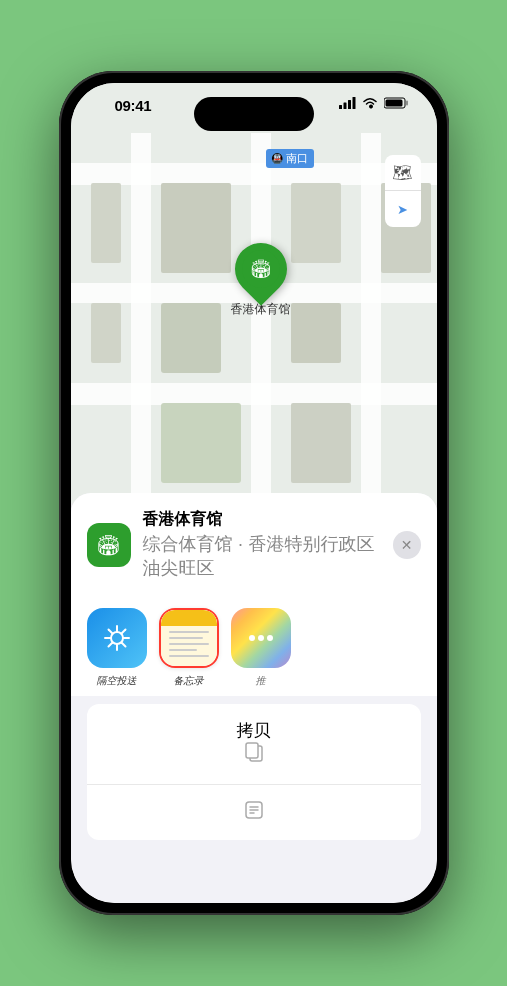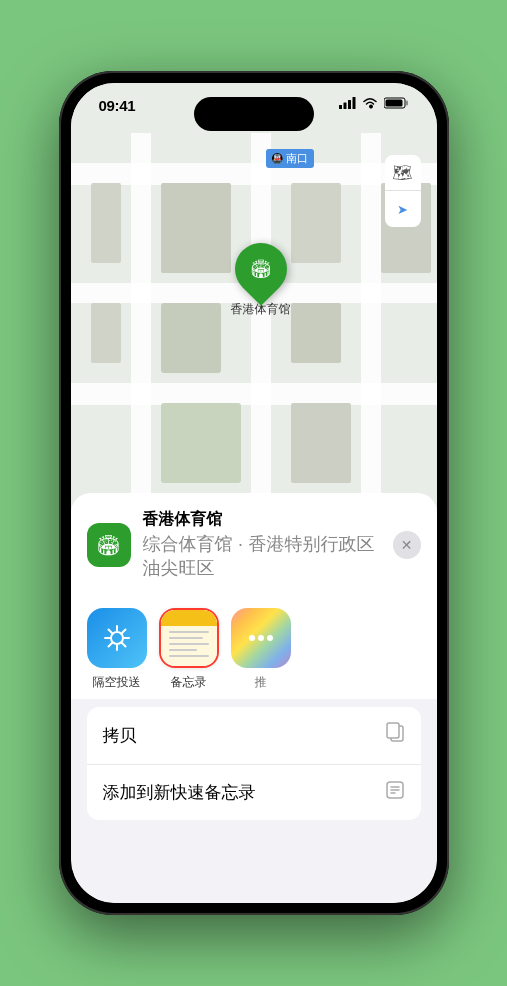--- a/index.html
+++ b/index.html
@@ -26,21 +26,21 @@
       height: 100%;
       border-radius: 44px;
       overflow: hidden;
       background: #e8e8e8;
       position: relative;
     }
     
     .status-bar {
       position: absolute;
       top: 0;
-      left: 0;
+      left: 16px;
       right: 0;
       height: 50px;
       display: flex;
       align-items: flex-start;
       padding-top: 14px;
       padding-left: 28px;
       padding-right: 28px;
       justify-content: space-between;
       z-index: 100;
     }
@@ -250,38 +250,40 @@
     .share-icon.mail { background: #3b78e7; }
     .share-icon.notes {
       background: #fff;
       border: 0.5px solid #e0e0e0;
       box-shadow: 0 1px 4px rgba(0,0,0,0.1);
       position: relative;
       overflow: hidden;
       border: 2.5px solid #ff3b30;
     }
     .share-label {
-      font-size: 12px;
+      font-size: 10px;
       color: #333;
       text-align: center;
+      font-style: italic;
     }
     
     .action-list {
       background: #fff;
       border-radius: 12px;
       margin: 0 16px;
       overflow: hidden;
     }
     .action-item {
       display: flex;
       align-items: center;
       justify-content: space-between;
       padding: 15px 16px;
       cursor: pointer;
       border-bottom: 0.5px solid #e8e8e8;
+      flex-direction: column;
     }
     .action-item:last-child {
       border-bottom: none;
     }
     .action-label {
       font-size: 17px;
       color: #000;
     }
     .action-icon {
       color: #888;
@@ -469,21 +471,20 @@
             <svg width="20" height="22" viewBox="0 0 20 22" fill="none">
               <rect x="6" y="4" width="12" height="15" rx="2" stroke="#aaa" stroke-width="1.5" fill="none"></rect>
               <rect x="2" y="1" width="12" height="15" rx="2" stroke="#aaa" stroke-width="1.5" fill="white"></rect>
             </svg>
           </span>
         </div>
 
 
 
         <div class="action-item">
-          <span class="action-label">添加到新快速备忘录</span>
           <span class="action-icon">
             <svg width="20" height="20" viewBox="0 0 20 20" fill="none">
               <rect x="2" y="2" width="16" height="16" rx="3" stroke="#aaa" stroke-width="1.5" fill="none"></rect>
               <line x1="6" y1="7" x2="14" y2="7" stroke="#aaa" stroke-width="1.5" stroke-linecap="round"></line>
               <line x1="6" y1="10" x2="14" y2="10" stroke="#aaa" stroke-width="1.5" stroke-linecap="round"></line>
               <line x1="6" y1="13" x2="10" y2="13" stroke="#aaa" stroke-width="1.5" stroke-linecap="round"></line>
             </svg>
           </span>
         </div>
 

